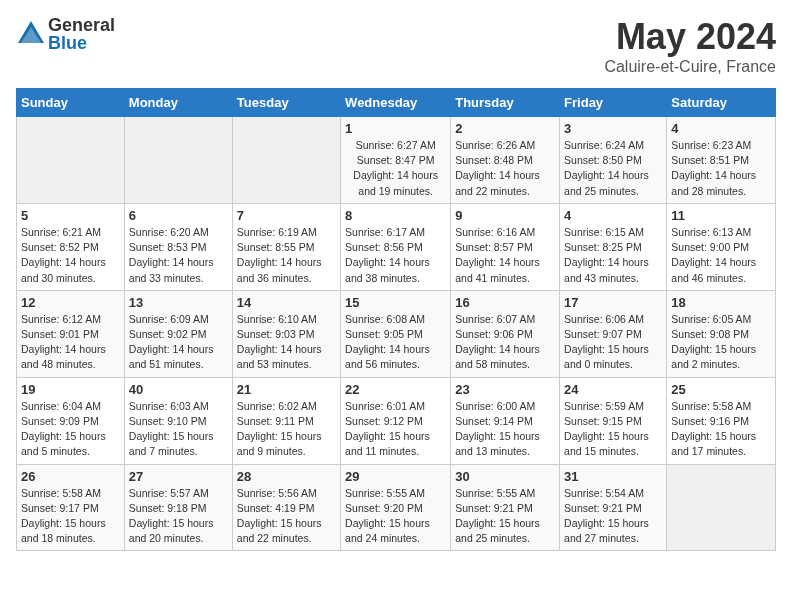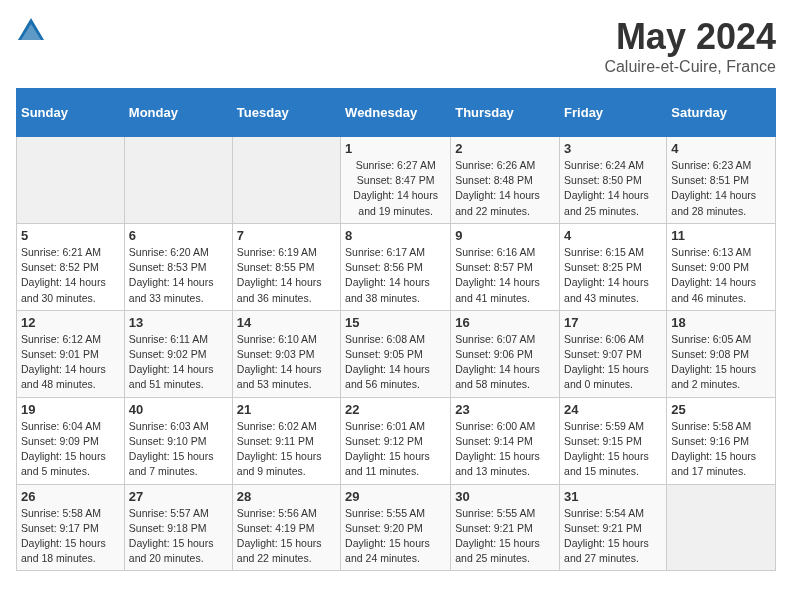--- a/index.html
+++ b/index.html
@@ -53,21 +53,21 @@
       color: #555;
     }
     table {
       width: 100%;
       border-collapse: collapse;
       font-size: 11px;
     }
     thead tr th {
       background-color: #2979c4;
       color: #fff;
-      padding: 16px 4px;
+      padding: 6px 4px;
       text-align: left;
       font-size: 13px;
       font-weight: bold;
       border: 1px solid #2979c4;
     }
     tbody tr td {
       vertical-align: top;
       border: 1px solid #ccc;
       padding: 4px;
       width: 113px;
@@ -95,20 +95,24 @@
   </style>
 </head>
 <body>
 
 <div class="header">
   <div class="logo">
     <svg class="logo-icon" viewBox="0 0 30 30">
       <polygon points="15,2 28,24 2,24" fill="#1a6faf"></polygon>
       <polygon points="15,8 25,24 5,24" fill="#fff" opacity="0.3"></polygon>
     </svg>
+    <div class="logo-text">
+      <span class="logo-general">General</span>
+      <span class="logo-blue">Blue</span>
+    </div>
   </div>
   <div class="title-block">
     <div class="title-month">May 2024</div>
     <div class="title-location">Caluire-et-Cuire, France</div>
   </div>
 </div>
 
 <table>
   <thead>
     <tr>
@@ -209,21 +213,21 @@
       <tr>
         <td>
           <span class="day-num">12</span>
           <div class="day-detail" style="white-space: pre-line;">Sunrise: 6:12 AM
 Sunset: 9:01 PM
 Daylight: 14 hours
 and 48 minutes.</div>
         </td>
         <td>
           <span class="day-num">13</span>
-          <div class="day-detail" style="white-space: pre-line;">Sunrise: 6:11 AM
+          <div class="day-detail" style="white-space: pre-line;">Sunrise: 6:09 AM
 Sunset: 9:02 PM
 Daylight: 14 hours
 and 51 minutes.</div>
         </td>
         <td>
           <span class="day-num">14</span>
           <div class="day-detail" style="white-space: pre-line;">Sunrise: 6:10 AM
 Sunset: 9:03 PM
 Daylight: 14 hours
 and 53 minutes.</div>

